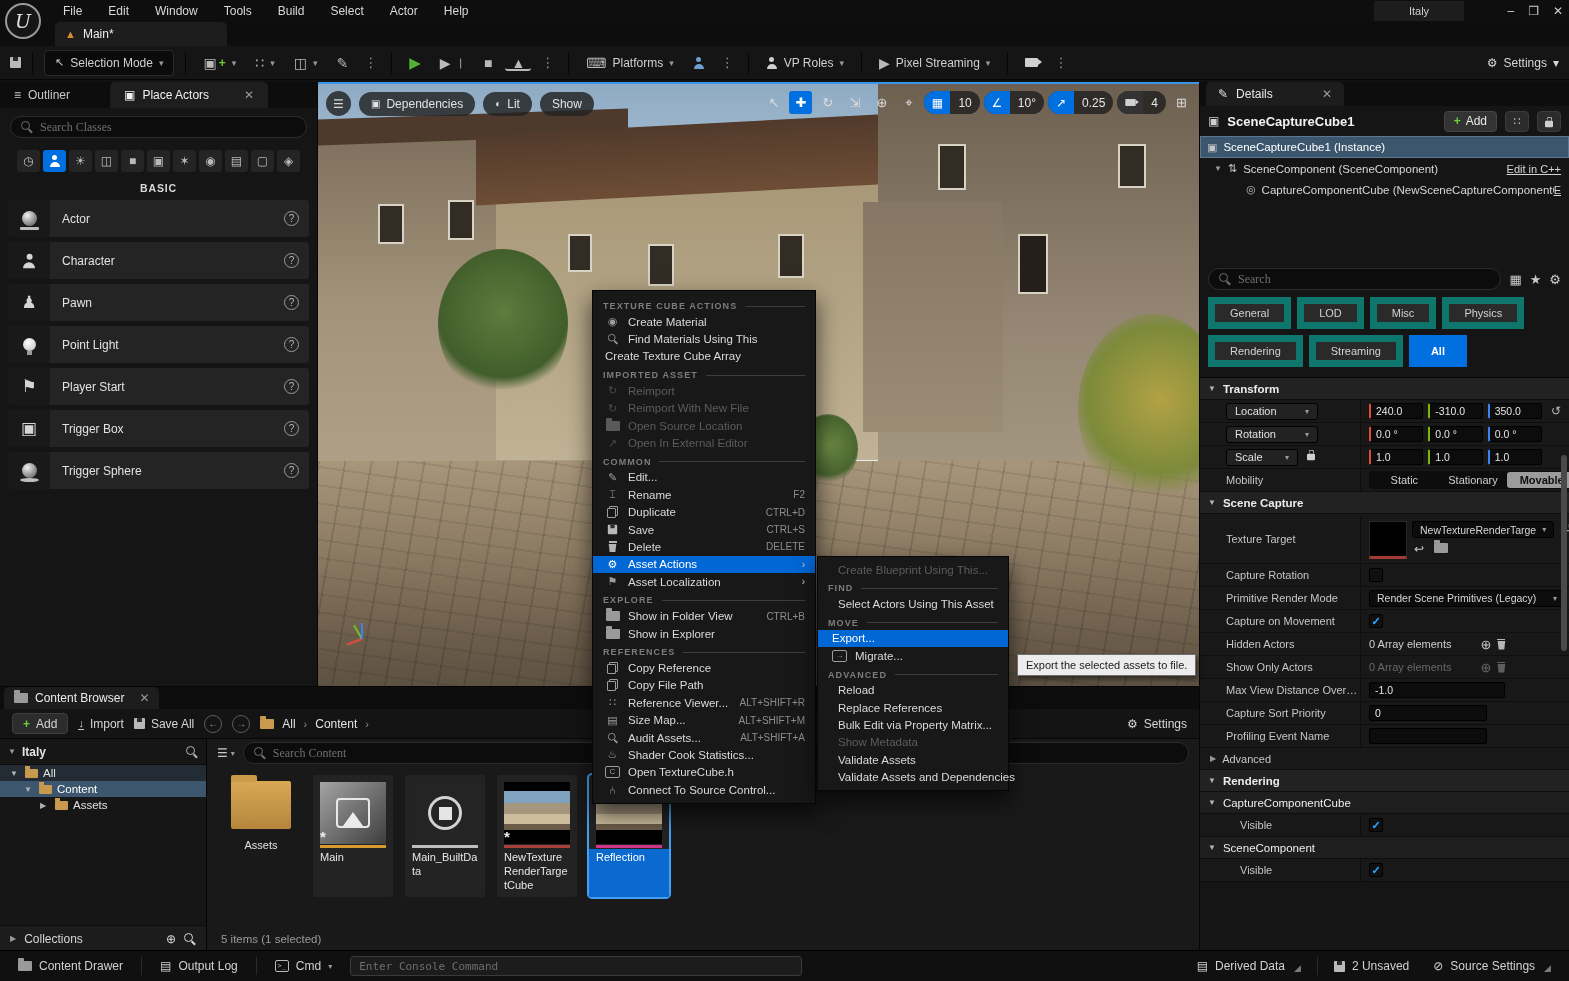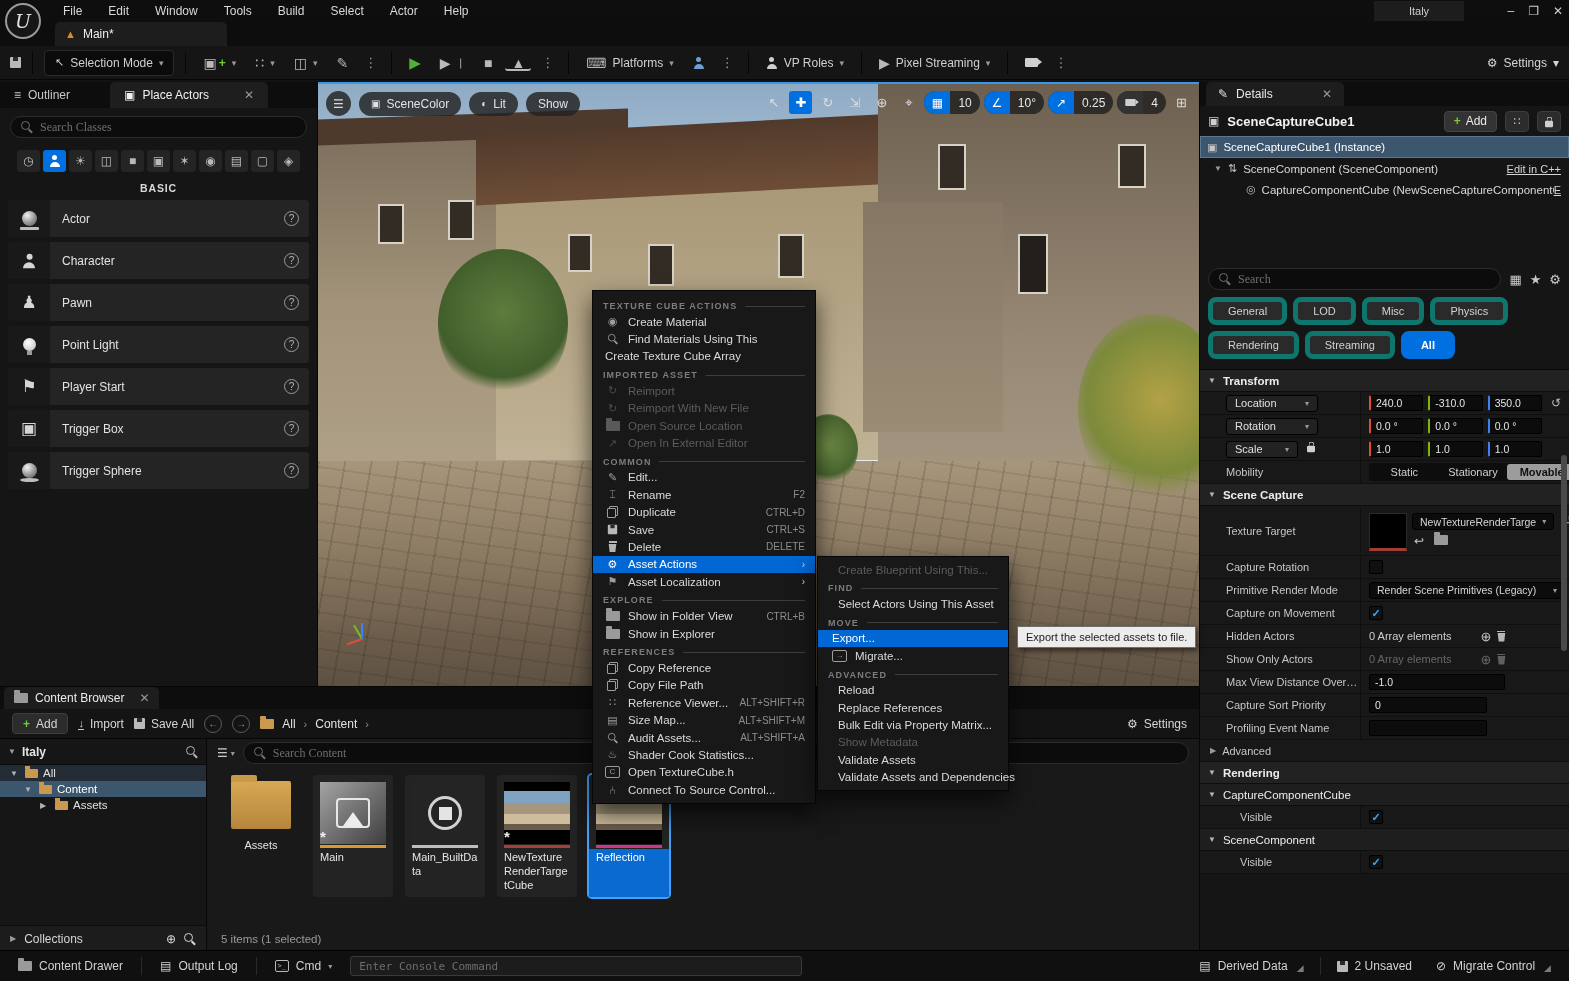--- a/index.html
+++ b/index.html
@@ -114,42 +114,42 @@
   .mi.dis .mic{color:#4e4e4e}
   .mi.hl{background:#0067d5;color:#fff}
   .mi.hl .mic{color:#fff}
   .mi.noicon{padding-left:12px}
 
   .submenu{position:absolute;left:817px;top:556px;width:192px;background:#181818;border:1px solid #060606;box-shadow:0 10px 22px rgba(0,0,0,.65);z-index:51;padding:4px 0}
   .submenu .mi{padding-left:20px}
   .submenu .mi.withic{padding-left:14px}
   .submenu .mi.hl{padding-left:14px}
 
-  .tooltip{position:absolute;left:1017px;top:626px;background:#ececec;color:#1b1b1b;border:1px solid #6e6e6e;box-shadow:2px 3px 5px rgba(0,0,0,.5);font-size:11px;padding:4px 8px;z-index:60;white-space:nowrap}
+  .tooltip{position:absolute;left:1017px;top:654px;background:#ececec;color:#1b1b1b;border:1px solid #6e6e6e;box-shadow:2px 3px 5px rgba(0,0,0,.5);font-size:11px;padding:4px 8px;z-index:60;white-space:nowrap}
 
   
   .details{position:absolute;left:1199px;top:82px;width:370px;height:868px;background:#151515;border-left:1px solid #060606;overflow:hidden}
   .dt-tabs{height:24px;background:#0d0d0d;display:flex;align-items:flex-end}
   .dt-tab{display:flex;align-items:center;gap:8px;background:#1d1d1d;border-radius:5px 5px 0 0;height:24px;padding:0 12px;margin-left:6px;color:#e8e8e8;width:138px}
   .dt-tab .x{margin-left:auto;color:#9a9a9a}
   .dt-head{height:30px;display:flex;align-items:center;gap:8px;padding:0 8px}
   .dt-name{font-size:13px;font-weight:bold;color:#f2f2f2;flex:1}
   .addbtn{display:flex;align-items:center;gap:5px;background:#333;border:1px solid #444;border-radius:4px;height:21px;padding:0 9px;color:#e8e8e8;font-size:12px}
   .addbtn .pl{color:#6fce3a;font-weight:bold}
   .sqbtn{width:24px;height:21px;background:#2c2c2c;border:1px solid #3c3c3c;border-radius:4px;display:flex;align-items:center;justify-content:center;color:#c9c9c9;font-size:11px}
   .trow{display:flex;align-items:center;height:21px;font-size:11.5px;color:#d8d8d8;padding-right:8px}
   .trow.sel{background:#3c566e;color:#fff;height:22px;border:1px solid #5b7893}
   .trow .tic{margin:0 6px;font-size:11px;color:#c5c5c5}
   .trow .link{margin-left:auto;text-decoration:underline;color:#d5d5d5;font-size:11px}
   .trow .trunc{overflow:hidden;text-overflow:clip;white-space:nowrap;flex:1}
   .dt-search{display:flex;align-items:center;gap:8px;padding:0 8px;margin-top:68px}
   .dt-search .searchpill{flex:1;margin:0}
   .dt-ic{color:#c9c9c9;font-size:13px}
   .chips{display:flex;gap:6px;padding:7px 8px 0;flex-wrap:wrap}
-  .chip{background:#2a2a2a;border:5px solid #0f766e;border-radius:8px;padding:3px 15px;font-size:11px;color:#d2d2d2}
+  .chip{background:#2a2a2a;border:7px solid #0f766e;border-radius:0;padding:3px 15px;font-size:11px;color:#d2d2d2}
   .chip.active{background:#0070e0;border-color:#0070e0;color:#fff;font-weight:bold}
   .props{margin-top:10px;border-top:1px solid #060606}
   .sect{display:flex;align-items:center;gap:7px;height:22px;background:#222;border-bottom:1px solid #0d0d0d;padding-left:8px;font-size:11.5px;font-weight:bold;color:#ececec}
   .sect .caret{color:#b5b5b5}
   .prop{display:flex;align-items:center;min-height:22px;background:#181818;border-bottom:1px solid #0f0f0f;padding-left:26px}
   .plabel{width:134px;flex:none;font-size:11px;color:#c6c6c6;overflow:hidden;white-space:nowrap;text-overflow:ellipsis}
   .pval{flex:1;display:flex;align-items:center;gap:5px;padding:2px 4px 2px 8px;border-left:1px solid #0f0f0f;min-height:22px}
   .prop.dis .plabel{color:#5e5e5e}
   .num{display:flex;align-items:center;height:16px;background:#0c0c0c;border:1px solid #000;border-radius:2px;padding:0 5px;font-size:10.5px;color:#e4e4e4}
   .num.grow{flex:1}
@@ -427,21 +427,21 @@
       <div class="gizmo">
         <span class="gz" style="background:#e04c3c;transform:rotate(160deg)"></span>
         <span class="gz" style="background:#6fbf2a;transform:rotate(-120deg)"></span>
         <span class="gz" style="background:#3b82f6;transform:rotate(-90deg)"></span>
       </div>
     </div>
     <div class="vp-hud-l">
       <span class="hudround">☰</span>
       <span class="hudpill">
           <span style="font-size:10px">▣</span>
-          <span>SceneColor</span>
+          <span>Dependencies</span>
         </span>
       <span class="hudpill">
           <span style="font-size:10px">◐</span>
           <span>Lit</span>
         </span>
       <span class="hudpill">
           <span>Show</span>
         </span>
     </div>
     <div class="vp-hud-r">
@@ -1031,19 +1031,19 @@
           <span>Derived Data</span>
           <span class="cornertick">◢</span>
         </span>
       <span class="sb-sep"></span>
       <span class="sb-item">
           <span class="i-save"></span>
           <span>2 Unsaved</span>
         </span>
       <span class="sb-item">
           <span>⊘</span>
-          <span>Migrate Control</span>
+          <span>Source Settings</span>
           <span class="cornertick">◢</span>
         </span>
     </span>
   </div>
 
 </div>
 
 </body></html>

